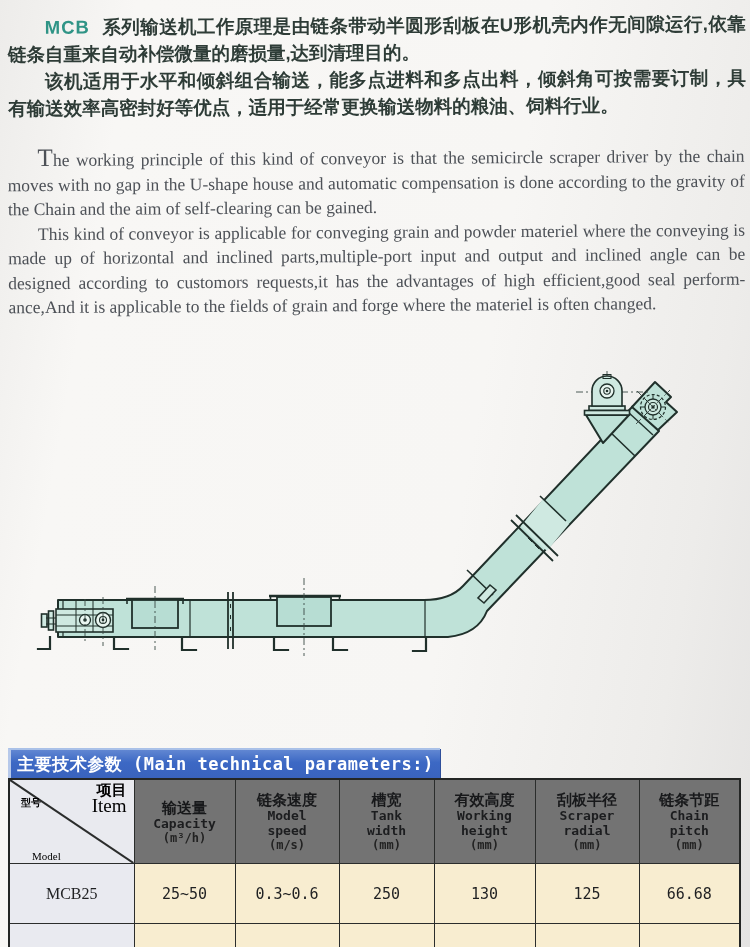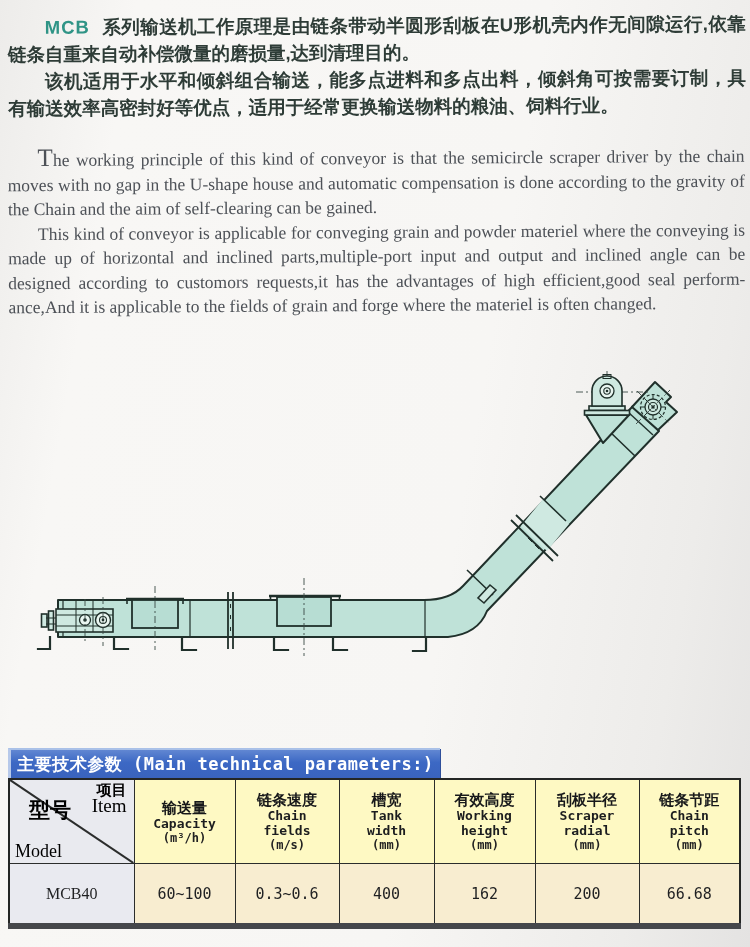--- a/index.html
+++ b/index.html
@@ -44,31 +44,31 @@
     font-family:"DejaVu Sans Mono","Liberation Sans",sans-serif;
     margin-top:12px;
   }
   
   table.params{
     position:absolute;left:8px;top:778px;width:731px;
     border-collapse:collapse;table-layout:fixed;
     border:2px solid #242625;border-bottom:6px solid #45474b;
   }
   table.params th,table.params td{border:1px solid #2b2d2c;padding:11px;}
-  thead th{background:#fef9c3;height:50px;vertical-align:middle;text-align:center;}
+  thead th{background:#737373;height:50px;vertical-align:middle;text-align:center;}
   th.corner{background:#e9eaef;position:relative;}
   .h-cn{display:block;font-size:15px;font-weight:bold;color:#17181a;line-height:17px;}
   .h-en{display:block;font-family:"DejaVu Sans Mono",monospace;font-weight:bold;font-size:13px;line-height:15px;color:#1c1d1f;}
   .h-unit{display:block;font-family:"DejaVu Sans Mono",monospace;font-size:12px;line-height:14px;color:#222;}
   .corner svg{position:absolute;left:0;top:0;width:100%;height:100%;}
   .corner .tr{position:absolute;top:2px;right:7px;text-align:right;line-height:16px;}
   .corner .tr .c1{display:block;font-size:15px;font-weight:bold;}
   .corner .tr .c2{display:block;font-family:Liberation Serif, serif;font-weight:normal;font-size:19px;}
-  .corner .bl1{position:absolute;left:19px;top:16px;font-size:21px;font-weight:bold;}
-  .corner .bl2{position:absolute;left:5px;bottom:1px;font-family:"Liberation Serif",serif;font-weight:normal;font-size:18px;}
+  .corner .bl1{position:absolute;left:11px;top:16px;font-size:10px;font-weight:bold;}
+  .corner .bl2{position:absolute;left:22px;bottom:1px;font-family:"Liberation Serif",serif;font-weight:normal;font-size:11px;}
   tbody td{height:37px;text-align:center;background:#f8edd0;font-family:"DejaVu Sans Mono",monospace;font-size:15px;color:#1f2022;}
   tbody td.model{background:#e9eaf0;font-family:"Liberation Serif",serif;font-size:16px;}
 </style>
 </head>
 <body>
 
 <div class="cn-block">
   <p><span class="brand">MCB</span><span>系列输送机工作原理是由链条带动半圆形刮板在U形机壳内作无间隙运行,依靠链条自重来自动补偿微量的磨损量,达到清理目的。</span></p>
   <p>该机适用于水平和倾斜组合输送，能多点进料和多点出料，倾斜角可按需要订制，具有输送效率高密封好等优点，适用于经常更换输送物料的粮油、饲料行业。</p>
 </div>
@@ -193,21 +193,21 @@
         <span class="bl1">型号</span>
         <span class="bl2">Model</span>
       </th>
       <th>
         <span class="h-cn">输送量</span>
         <span class="h-en">Capacity</span>
         <span class="h-unit">(m³/h)</span>
       </th>
       <th>
         <span class="h-cn">链条速度</span>
-        <span class="h-en">Chain fields</span>
+        <span class="h-en">Model speed</span>
         <span class="h-unit">(m/s)</span>
       </th>
       <th>
         <span class="h-cn">槽宽</span>
         <span class="h-en">Tank width</span>
         <span class="h-unit">(mm)</span>
       </th>
       <th>
         <span class="h-cn">有效高度</span>
         <span class="h-en">Working height</span>
@@ -219,20 +219,29 @@
         <span class="h-unit">(mm)</span>
       </th>
       <th>
         <span class="h-cn">链条节距</span>
         <span class="h-en">Chain pitch</span>
         <span class="h-unit">(mm)</span>
       </th>
     </tr>
   </thead>
   <tbody>
+    <tr>
+      <td class="model">MCB25</td>
+      <td>25~50</td>
+      <td>0.3~0.6</td>
+      <td>250</td>
+      <td>130</td>
+      <td>125</td>
+      <td>66.68</td>
+    </tr>
     <tr>
       <td class="model">MCB40</td>
       <td>60~100</td>
       <td>0.3~0.6</td>
       <td>400</td>
       <td>162</td>
       <td>200</td>
       <td>66.68</td>
     </tr>
   </tbody>

